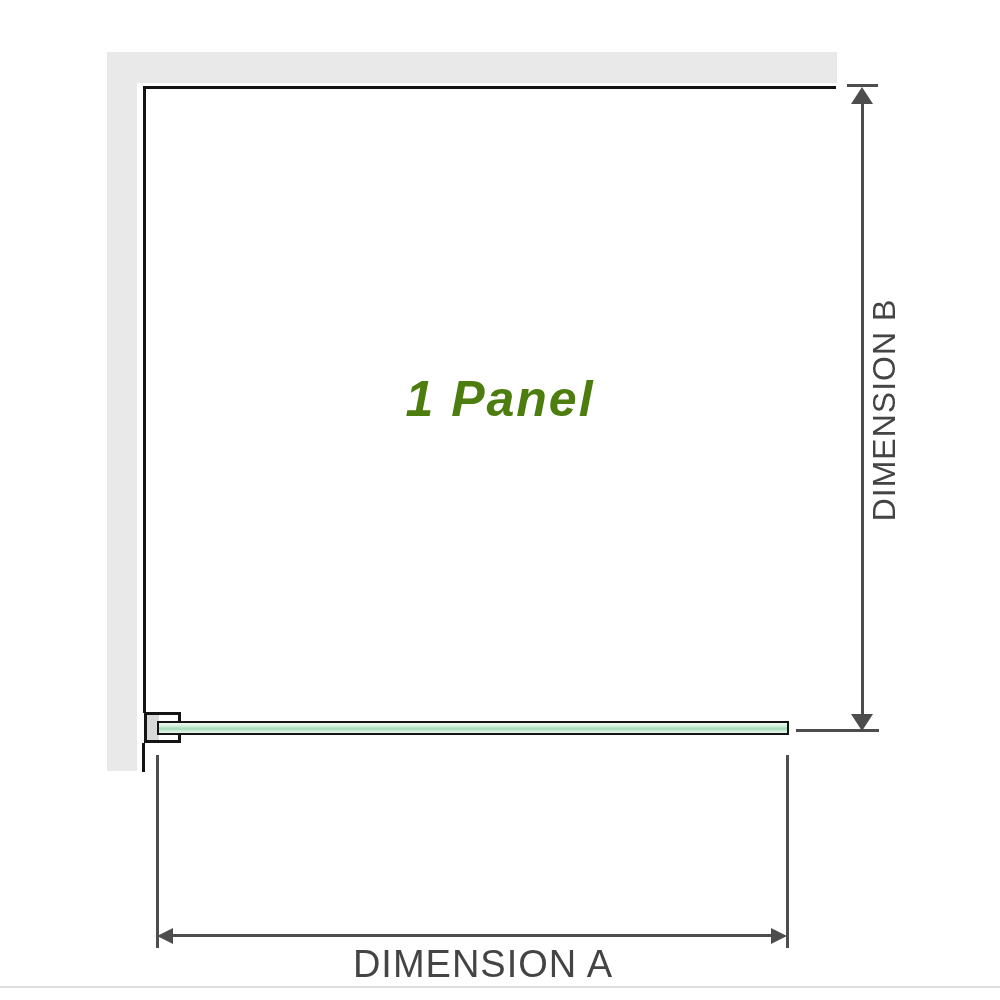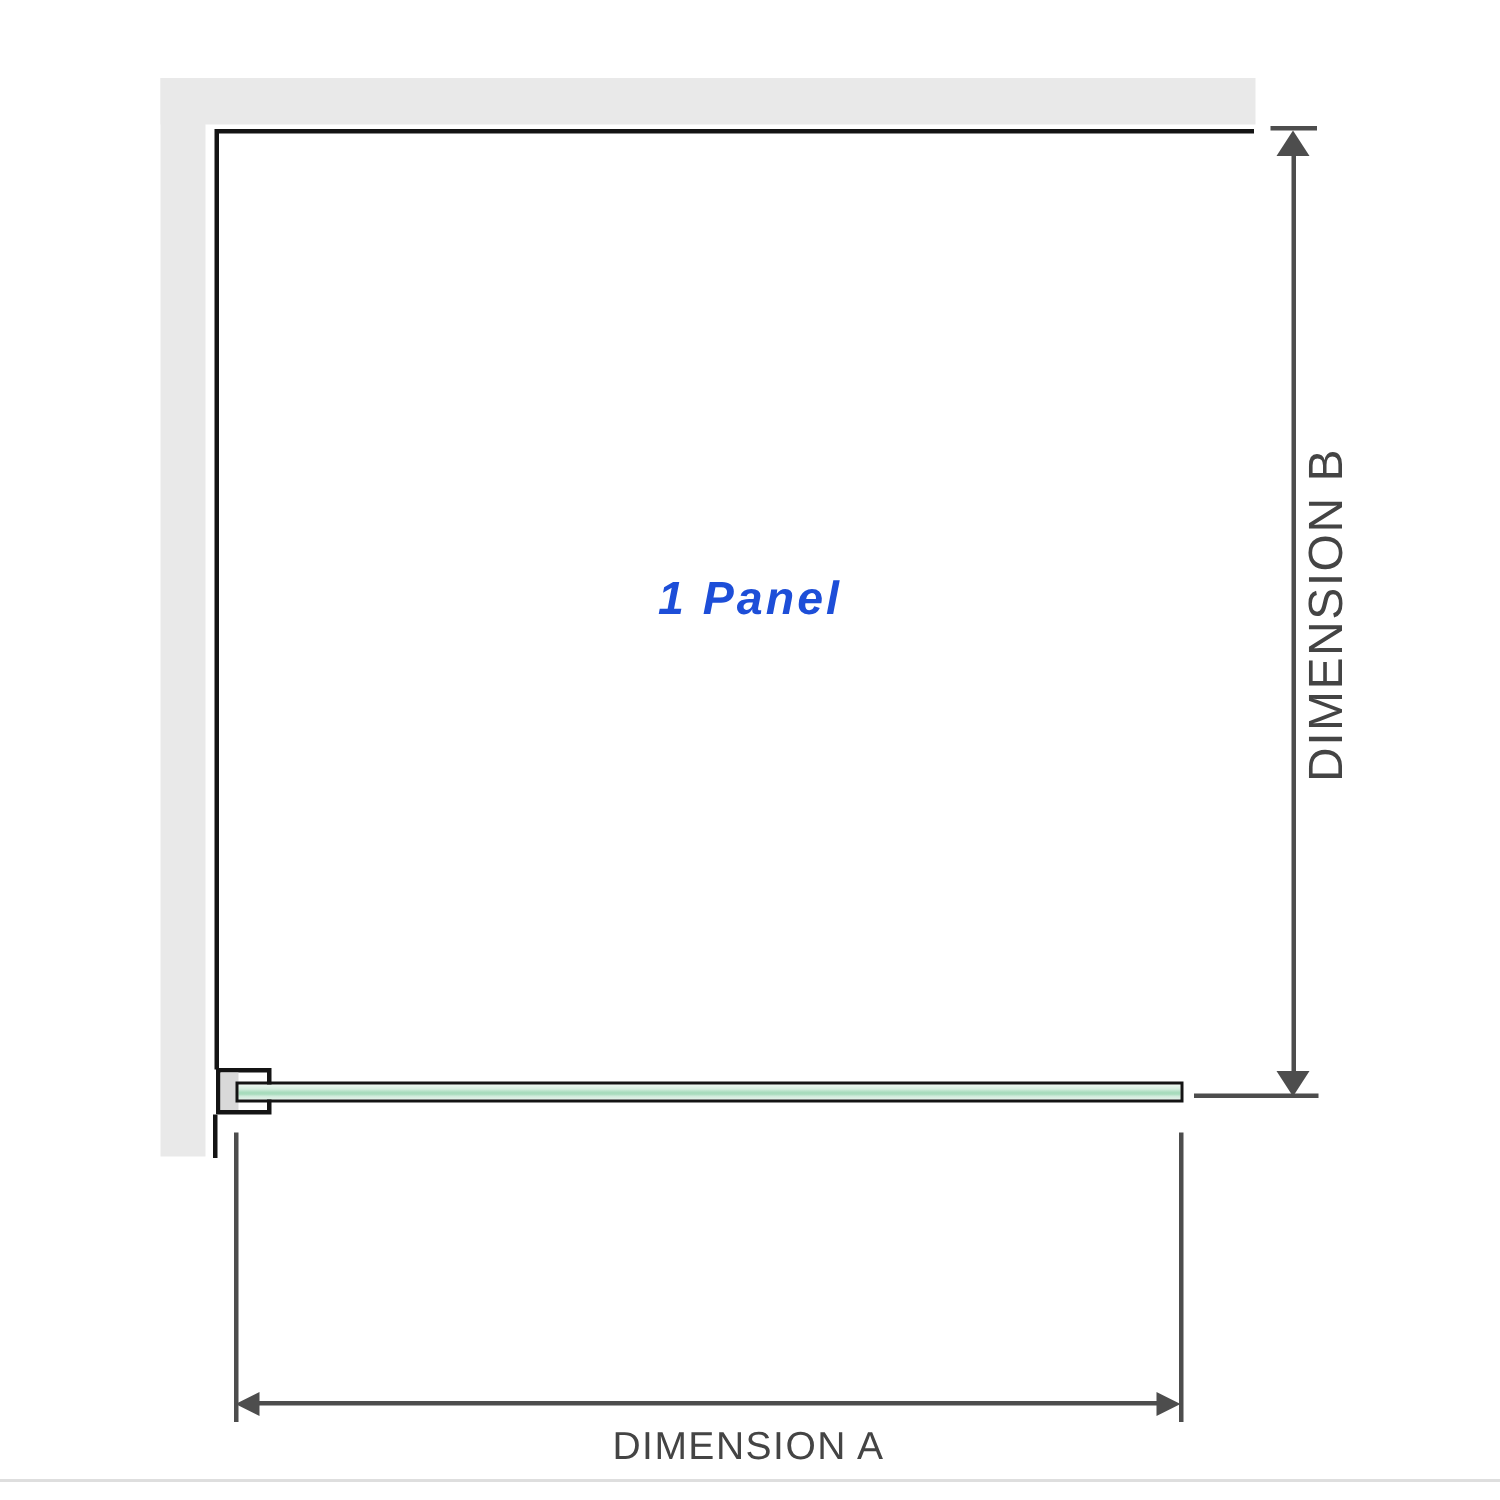--- a/index.html
+++ b/index.html
@@ -58,25 +58,25 @@
     border-right:16px solid #4d4d4d;}
   .dima-arrow-right{left:771px;top:928px;
     border-top:8px solid transparent;border-bottom:8px solid transparent;
     border-left:16px solid #4d4d4d;}
 
   
   .dim-label{
     color:#444444;font-size:36px;font-weight:300;
     letter-spacing:1px;white-space:nowrap;
   }
-  .dima-label{left:499px;top:964px;transform:translate(-50%,-50%);font-size:26px;}
+  .dima-label{left:483px;top:964px;transform:translate(-50%,-50%);font-size:38px;}
   .dimb-label{left:884px;top:410px;transform:translate(-50%,-50%) rotate(-90deg);font-size:32px;}
   .panel-label{
     left:500px;top:399px;transform:translate(-50%,-50%);
-    color:#1d4ed8;font-size:31px;font-style:italic;font-weight:600;
+    color:#4d7c0f;font-size:50px;font-style:italic;font-weight:600;
     letter-spacing:2px;white-space:nowrap;
   }
 
   
   .bottom-rule{left:0;top:986px;width:1000px;height:2px;background:#dedede;}
 </style>
 </head>
 <body>
 
 <div class="canvas">

